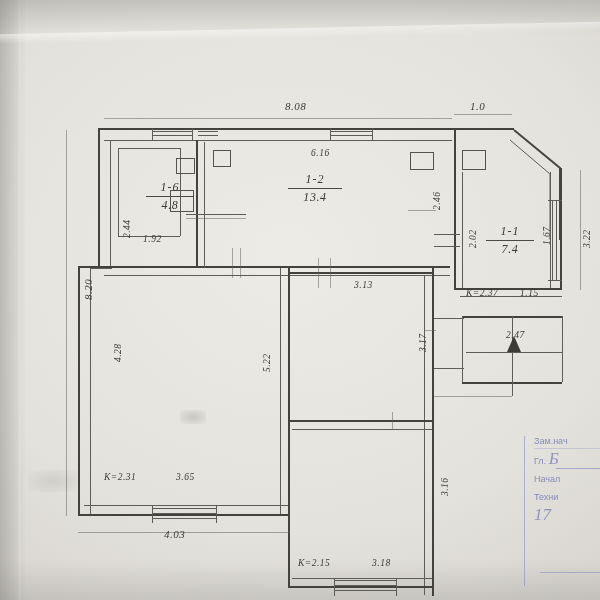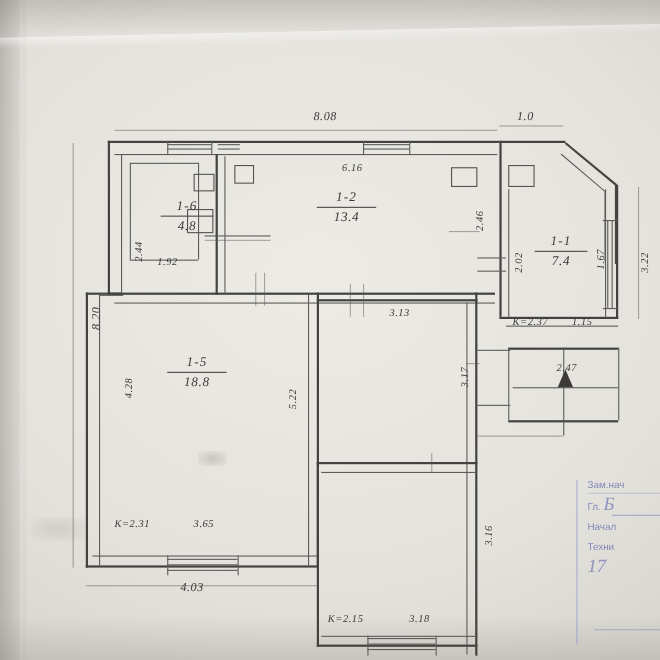--- a/index.html
+++ b/index.html
@@ -220,29 +220,24 @@
     <div class="bar"></div>
     <div class="ar">4.8</div>
   </div>
 
   <div class="rlab" style="left:288px;top:172px;width:54px;">
     <div class="num">1-2</div>
     <div class="bar"></div>
     <div class="ar">13.4</div>
   </div>
 
-  <div class="rlab" style="left:152px;top:322px;width:54px;">
-    <div class="num">1-5</div>
-    <div class="bar"></div>
-    <div class="ar">18.8</div>
-  </div>
-
-
-
-  <div class="rlab" style="left:486px;top:212px;width:48px;">
+
+
+
+  <div class="rlab" style="left:486px;top:224px;width:48px;">
     <div class="num">1-1</div>
     <div class="bar"></div>
     <div class="ar">7.4</div>
   </div>
 
   <div id="stampborder" style="left:524px;top:436px;height:150px;"></div>
   <div id="stamp" style="left:534px;top:432px;">
     <div class="sline">Зам.нач</div>
     <div class="sline">
       <span>Гл.</span>

